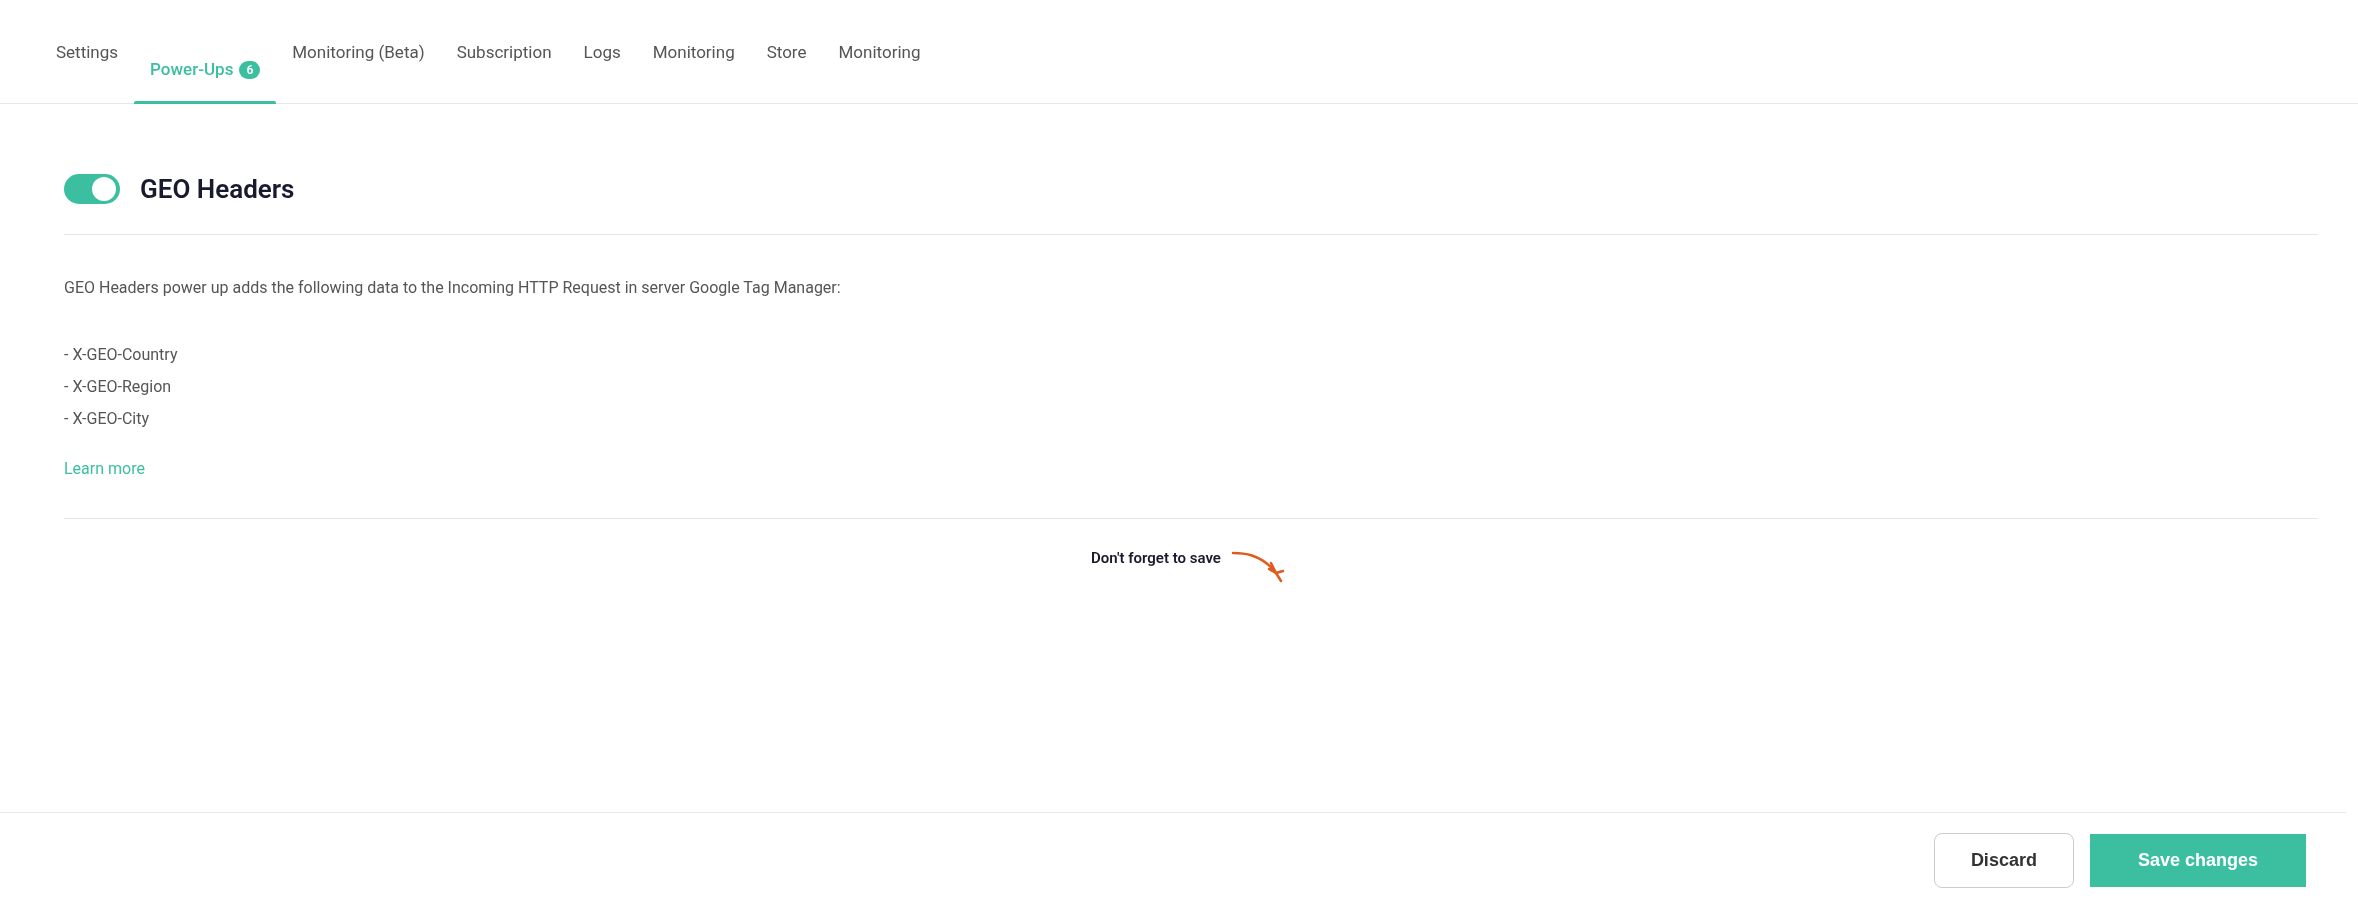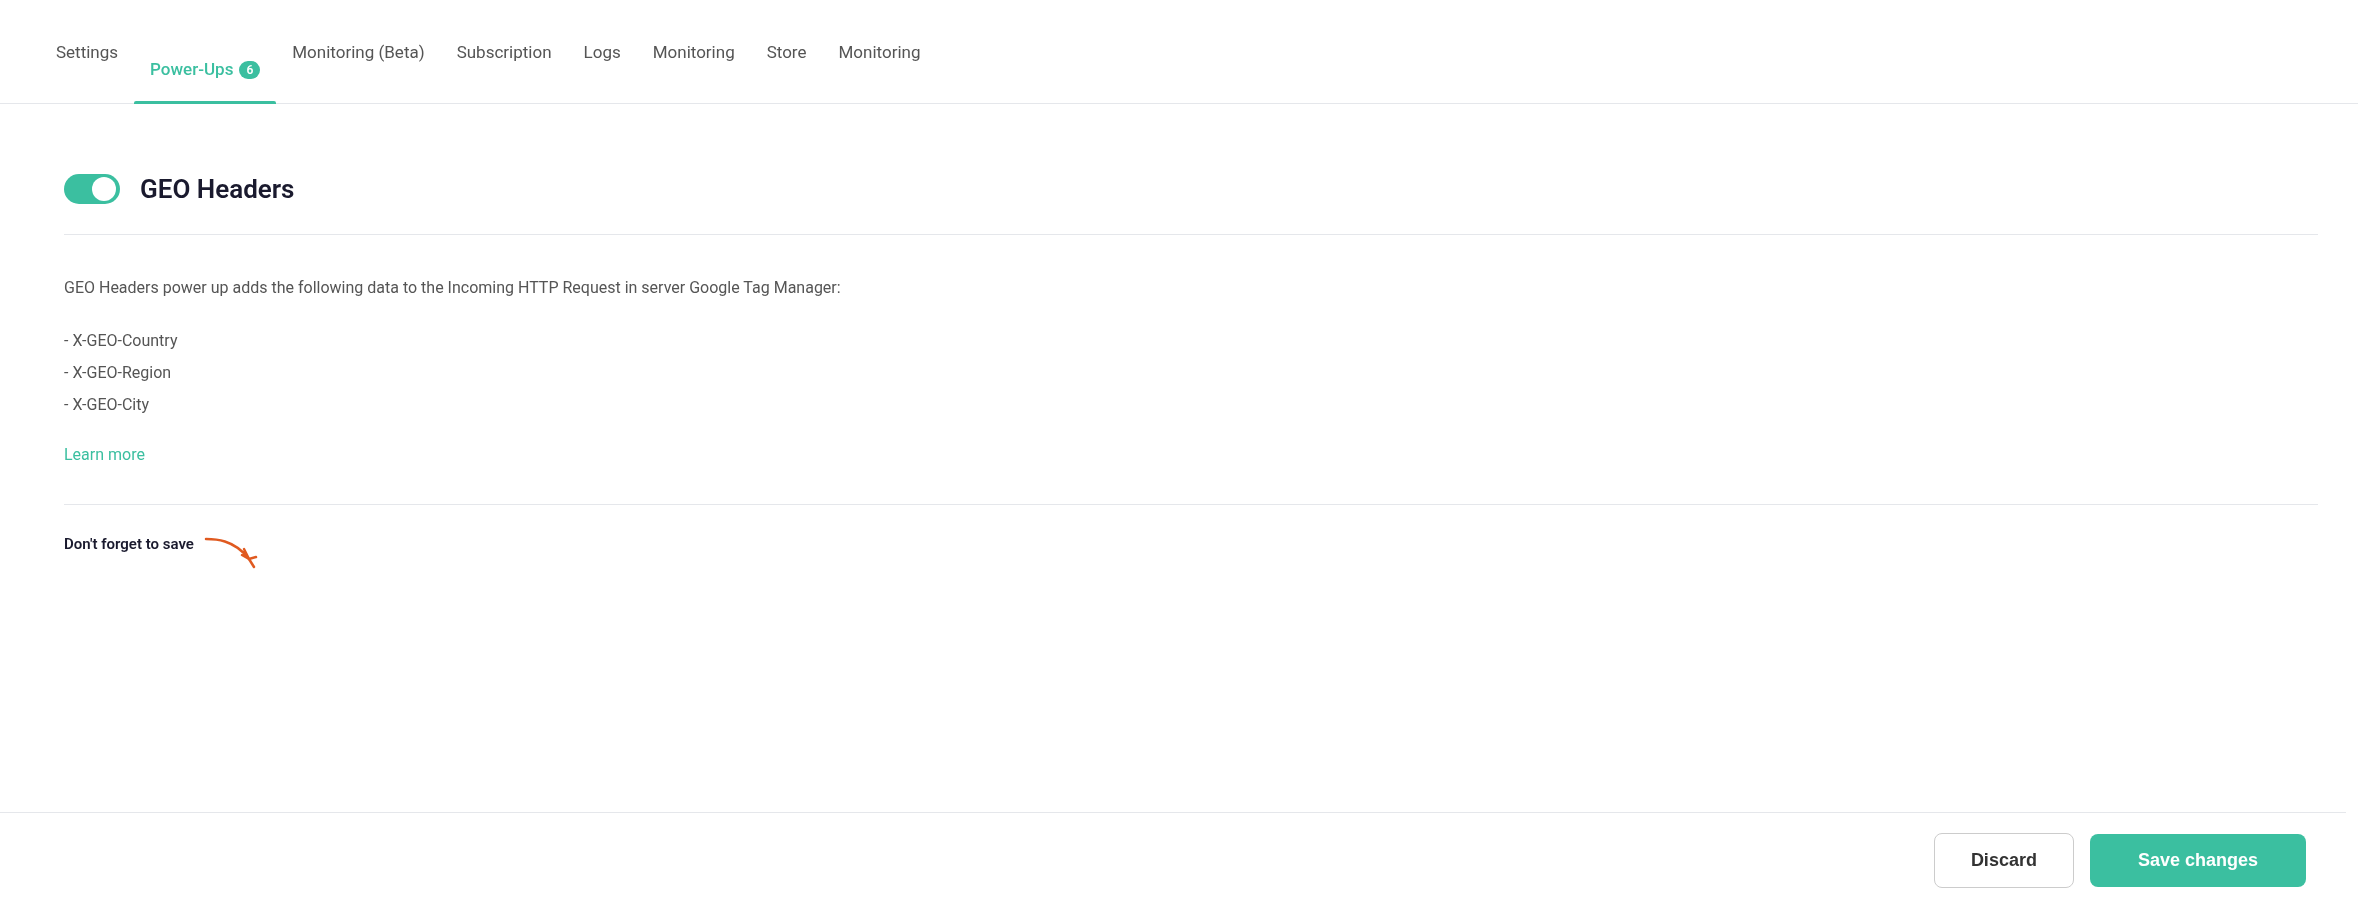--- a/index.html
+++ b/index.html
@@ -119,21 +119,21 @@
     
     .description-section {
       padding: 40px 0;
       border-bottom: 1px solid #e5e7eb;
     }
 
     .description-text {
       font-size: 16px;
       color: #555;
       line-height: 1.6;
-      margin-bottom: 24px;
+      margin-bottom: 38px;
     }
 
     .geo-list {
       list-style: none;
       margin-bottom: 24px;
     }
 
     .geo-list li {
       font-size: 16px;
       color: #555;
@@ -143,21 +143,21 @@
     .learn-more-link {
       color: #3bbfa0;
       font-size: 16px;
       text-decoration: none;
       cursor: pointer;
     }
 
     
     .save-reminder {
       display: flex;
-      justify-content: flex-start;
+      justify-content: center;
       align-items: flex-start;
       padding: 30px 0 10px 0;
       gap: 10px;
     }
 
     .dont-forget-text {
       font-size: 15px;
       font-weight: 600;
       color: #1a1a2e;
     }
@@ -193,21 +193,21 @@
       cursor: pointer;
     }
 
     .btn-save {
       padding: 16px 48px;
       font-size: 18px;
       font-weight: 600;
       color: #fff;
       background: #3bbfa0;
       border: none;
-      border-radius: 8px;
+      border-radius: 0;
       cursor: pointer;
     }
   </style>
 </head>
 <body>
 
 <div class="page-wrapper">
 
   <nav class="tab-nav">
     <a class="tab-item">

